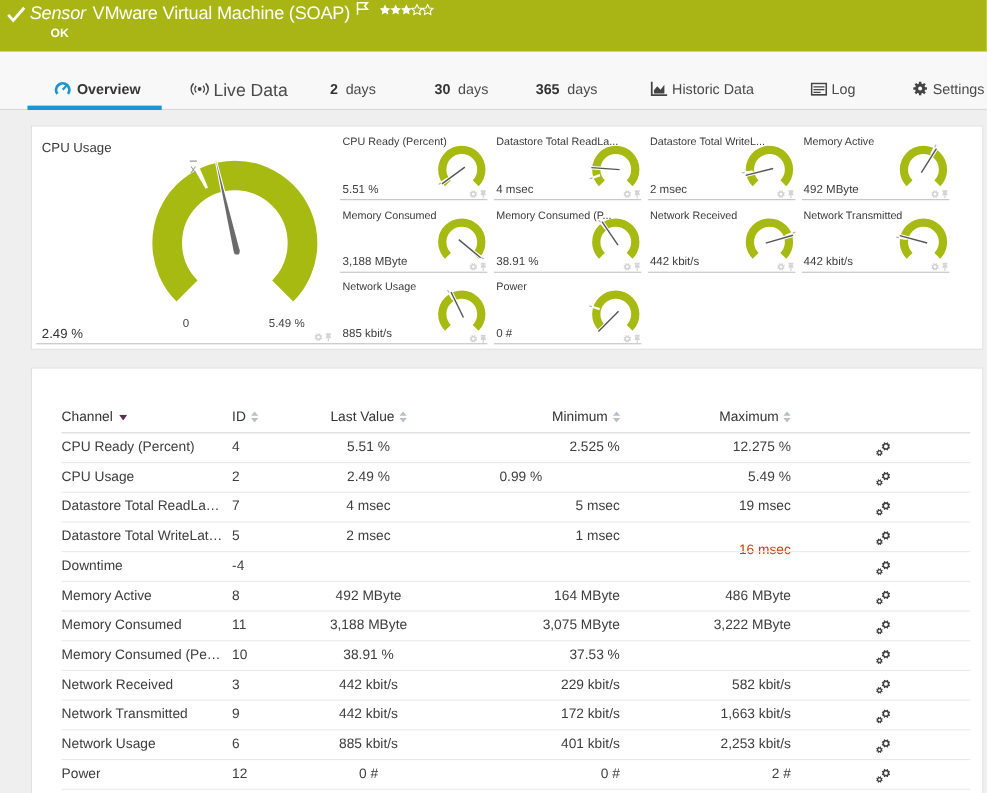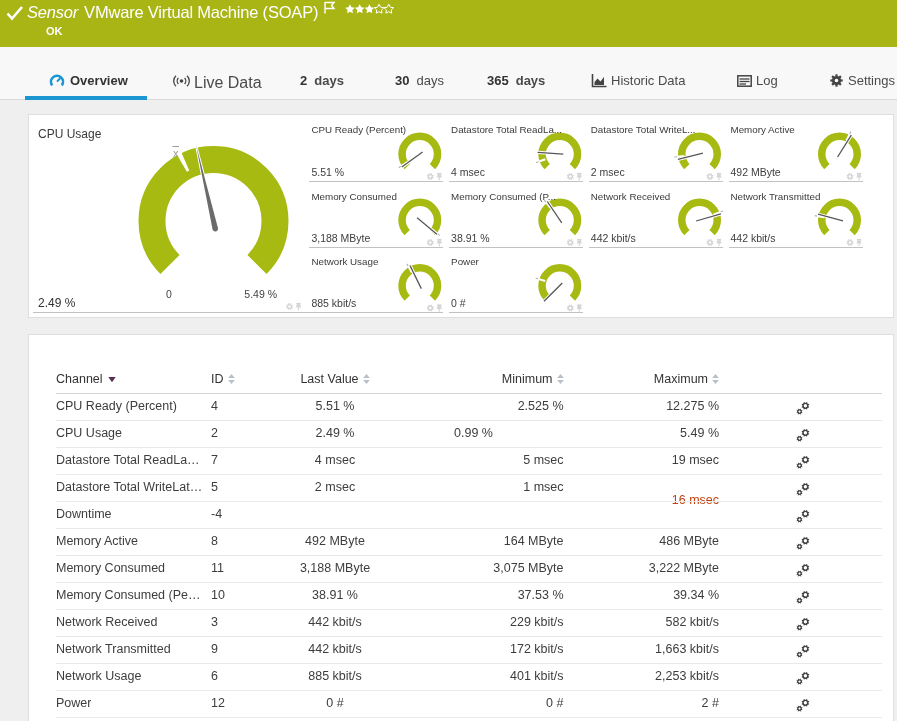--- a/index.html
+++ b/index.html
@@ -28,23 +28,23 @@
       <path d="M 3.2 12.4 A 6 6 0 1 1 12.8 12.4" fill="none" stroke="#1b96d1" stroke-width="2.6"></path>
       <line x1="8" y1="8.6" x2="11.4" y2="5" stroke="#1b96d1" stroke-width="2"></line>
     </svg>Overview</div>
 <div style="position:absolute;left:194px;top:73px;font-size:16px;font-weight:normal;color:#4a4a4a;white-space:nowrap"><svg width="17" height="14" viewBox="0 0 17 14" style="position:absolute;left:-21px;top:1px">
       <circle cx="8.5" cy="7" r="1.8" fill="#444"></circle>
       <path d="M 5.4 4 A 4.3 4.3 0 0 0 5.4 10" fill="none" stroke="#444" stroke-width="1.3"></path>
       <path d="M 11.6 4 A 4.3 4.3 0 0 1 11.6 10" fill="none" stroke="#444" stroke-width="1.3"></path>
       <path d="M 3 1.8 A 7 7 0 0 0 3 12.2" fill="none" stroke="#444" stroke-width="1.3"></path>
       <path d="M 14 1.8 A 7 7 0 0 1 14 12.2" fill="none" stroke="#444" stroke-width="1.3"></path>
     </svg>Live Data</div>
-<div style="position:absolute;left:300px;top:73px;font-size:13px;font-weight:bold;color:#4a4a4a;white-space:nowrap"><b style="color:#333">2</b><span style="display:inline-block;width:7px"></span>days</div>
+<div style="position:absolute;left:300px;top:73px;font-size:13px;font-weight:normal;color:#4a4a4a;white-space:nowrap"><b style="color:#333">2</b><span style="display:inline-block;width:7px"></span>days</div>
 <div style="position:absolute;left:395px;top:73px;font-size:13px;font-weight:normal;color:#4a4a4a;white-space:nowrap"><b style="color:#333">30</b><span style="display:inline-block;width:7px"></span>days</div>
-<div style="position:absolute;left:487px;top:73px;font-size:13px;font-weight:bold;color:#4a4a4a;white-space:nowrap"><b style="color:#333">365</b><span style="display:inline-block;width:7px"></span>days</div>
+<div style="position:absolute;left:487px;top:73px;font-size:13px;font-weight:normal;color:#4a4a4a;white-space:nowrap"><b style="color:#333">365</b><span style="display:inline-block;width:7px"></span>days</div>
 <div style="position:absolute;left:611px;top:73px;font-size:13px;font-weight:normal;color:#4a4a4a;white-space:nowrap"><svg width="16" height="14" viewBox="0 0 16 14" style="position:absolute;left:-20px;top:1px">
       <path d="M 1.5 0 L 1.5 12.5 L 15.5 12.5" fill="none" stroke="#444" stroke-width="1.6"></path>
       <path d="M 3.5 11 L 3.5 8 L 6.5 4.5 L 9.5 7.5 L 13 3 L 13 11 Z" fill="#444"></path>
     </svg>Historic Data</div>
 <div style="position:absolute;left:756px;top:73px;font-size:13px;font-weight:normal;color:#4a4a4a;white-space:nowrap"><svg width="15" height="13" viewBox="0 0 15 13" style="position:absolute;left:-19px;top:2px">
       <rect x="0.8" y="0.8" width="13.4" height="10.4" fill="none" stroke="#444" stroke-width="1.5"></rect>
       <line x1="2.5" y1="4" x2="12.5" y2="4" stroke="#444" stroke-width="1.3"></line>
       <line x1="2.5" y1="6.5" x2="12.5" y2="6.5" stroke="#444" stroke-width="1.3"></line>
       <line x1="2.5" y1="9" x2="9" y2="9" stroke="#444" stroke-width="1.3"></line>
     </svg>Log</div>
@@ -599,21 +599,20 @@
     <div style="position:absolute;left:27px;top:225.5px;font-size:12.5px;color:#3d3d3d;white-space:nowrap;max-width:147px;overflow:hidden;text-overflow:ellipsis">Memory Consumed</div>
     <div style="position:absolute;left:182px;top:225.5px;font-size:12.5px;color:#3d3d3d">11</div>
     <div style="position:absolute;left:216px;top:225.5px;width:180px;text-align:center;font-size:12.5px;color:#3d3d3d">3,188 MByte</div>
     <div style="position:absolute;left:354.5px;top:225.5px;width:180px;text-align:right;font-size:12.5px;color:#3d3d3d">3,075 MByte</div>
     <div style="position:absolute;left:510px;top:225.5px;width:180px;text-align:right;font-size:12.5px;color:#3d3d3d">3,222 MByte</div>
     <div style="position:absolute;left:27px;top:246.5px;width:826px;height:1px;background:#e9e9e9"></div>
     <div style="position:absolute;left:27px;top:252.5px;font-size:12.5px;color:#3d3d3d;white-space:nowrap;max-width:147px;overflow:hidden;text-overflow:ellipsis">Memory Consumed (Percent)</div>
     <div style="position:absolute;left:182px;top:252.5px;font-size:12.5px;color:#3d3d3d">10</div>
     <div style="position:absolute;left:216px;top:252.5px;width:180px;text-align:center;font-size:12.5px;color:#3d3d3d">38.91 %</div>
     <div style="position:absolute;left:354.5px;top:252.5px;width:180px;text-align:right;font-size:12.5px;color:#3d3d3d">37.53 %</div>
-    <div style="position:absolute;left:510px;top:252.5px;width:180px;text-align:right;font-size:12.5px;color:#3d3d3d">39.34 %</div>
     <div style="position:absolute;left:27px;top:273.5px;width:826px;height:1px;background:#e9e9e9"></div>
     <div style="position:absolute;left:27px;top:279.5px;font-size:12.5px;color:#3d3d3d;white-space:nowrap;max-width:147px;overflow:hidden;text-overflow:ellipsis">Network Received</div>
     <div style="position:absolute;left:182px;top:279.5px;font-size:12.5px;color:#3d3d3d">3</div>
     <div style="position:absolute;left:216px;top:279.5px;width:180px;text-align:center;font-size:12.5px;color:#3d3d3d">442 kbit/s</div>
     <div style="position:absolute;left:354.5px;top:279.5px;width:180px;text-align:right;font-size:12.5px;color:#3d3d3d">229 kbit/s</div>
     <div style="position:absolute;left:510px;top:279.5px;width:180px;text-align:right;font-size:12.5px;color:#3d3d3d">582 kbit/s</div>
     <div style="position:absolute;left:27px;top:300.5px;width:826px;height:1px;background:#e9e9e9"></div>
     <div style="position:absolute;left:27px;top:306.5px;font-size:12.5px;color:#3d3d3d;white-space:nowrap;max-width:147px;overflow:hidden;text-overflow:ellipsis">Network Transmitted</div>
     <div style="position:absolute;left:182px;top:306.5px;font-size:12.5px;color:#3d3d3d">9</div>
     <div style="position:absolute;left:216px;top:306.5px;width:180px;text-align:center;font-size:12.5px;color:#3d3d3d">442 kbit/s</div>

